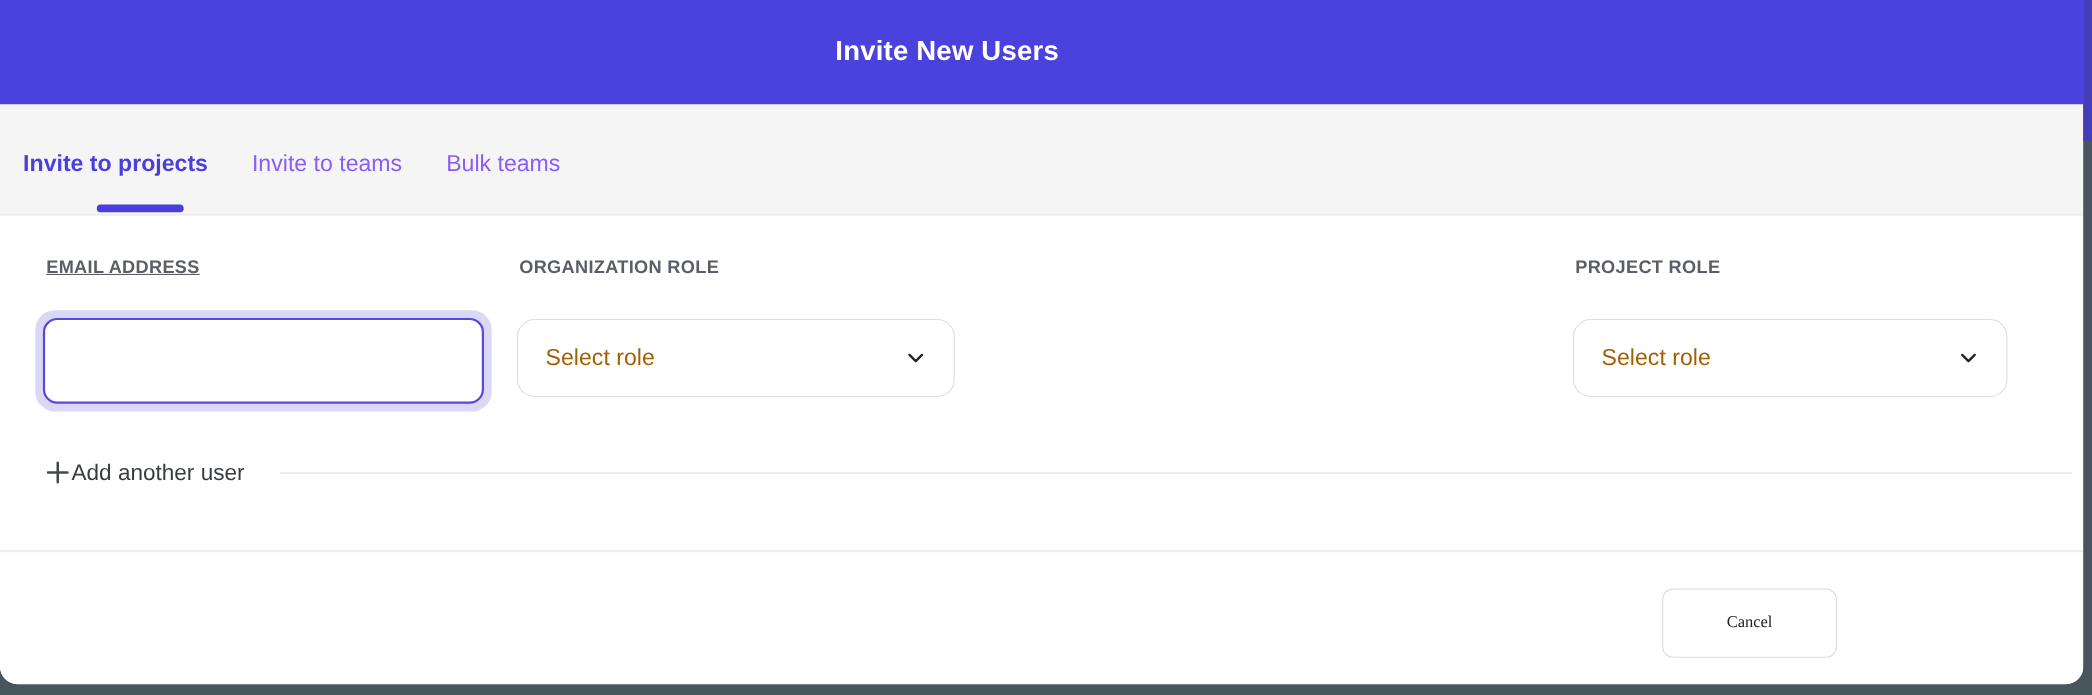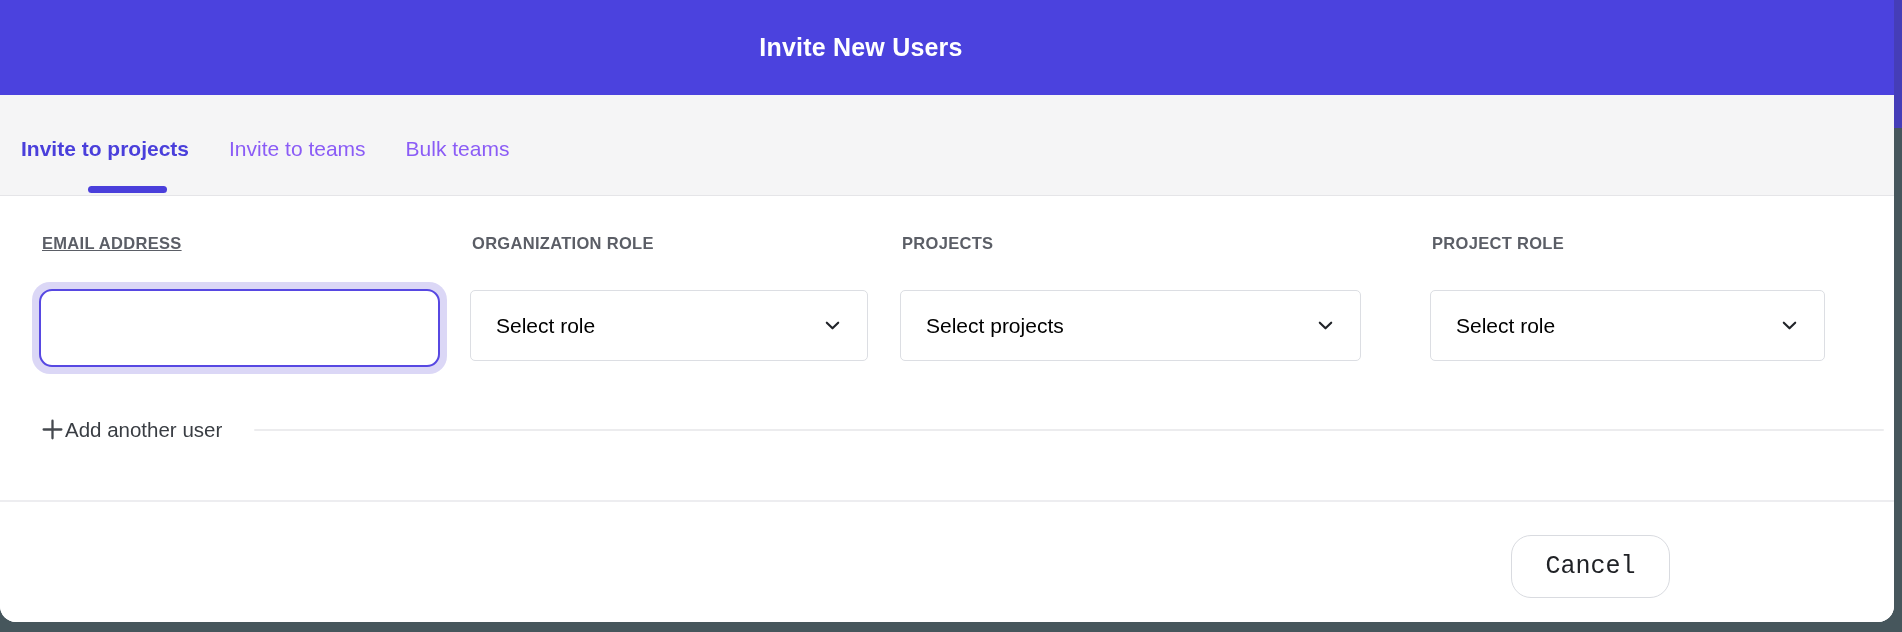--- a/index.html
+++ b/index.html
@@ -54,41 +54,41 @@
     position:absolute;top:86px;left:0;width:100%;height:92px;
     background:#dbd7f6;border-radius:18px;box-sizing:border-box;padding:7px;
   }
   .email-input{
     width:100%;height:100%;box-sizing:border-box;
     border:2px solid #5748e2;border-radius:13px;background:#ffffff;
     outline:none;font-size:21px;font-family:inherit;padding:0 20px;color:#212328;
   }
   .select{
     position:absolute;top:94px;left:0;width:100%;height:71px;box-sizing:border-box;
-    border:1.5px solid #dcdee3;border-radius:5px;background:#ffffff;
+    border:1.5px solid #dcdee3;border-radius:16px;background:#ffffff;
     display:flex;align-items:center;justify-content:space-between;
-    padding:0 25px;font-family:inherit;font-size:21px;color:#000000;cursor:pointer;text-align:left;
+    padding:0 25px;font-family:inherit;font-size:21px;color:#a16207;cursor:pointer;text-align:left;
   }
   .select .chev{display:flex;color:#212429;flex:0 0 auto;margin-left:12px;}
   
   .add-row{position:absolute;top:221px;left:40px;right:10px;display:flex;align-items:center;}
   .add-user{
     display:flex;align-items:center;background:none;border:none;
     font-family:inherit;font-size:20.5px;font-weight:500;color:#393d43;cursor:pointer;padding:0;white-space:nowrap;
   }
   .plus{display:flex;color:#45494f;}
   .add-divider{flex:1;height:2px;background:#ececee;margin-left:32px;border-radius:1px;}
   
   .footer{
     position:absolute;top:500px;left:0;width:100%;height:122px;background:#ffffff;
     border-top:2px solid #ededf0;box-sizing:border-box;
   }
   .btn{
-    position:absolute;top:33px;height:63px;border-radius:20px;
-    font-family:Liberation Mono, monospace;font-size:25px;cursor:pointer;box-sizing:border-box;
+    position:absolute;top:33px;height:63px;border-radius:10px;
+    font-family:Liberation Serif, serif;font-size:15px;cursor:pointer;box-sizing:border-box;
     display:flex;align-items:center;justify-content:center;
   }
   .btn-cancel{left:1511px;width:159px;background:#ffffff;border:1.5px solid #d9dbe0;color:#202226;}
   .btn-invite{left:1702px;width:158px;background:#4d43e0;border:none;color:#ffffff;}
   
   .scroll-track{position:absolute;left:1894px;top:0;width:8px;height:632px;background:#46565c;}
   .scroll-thumb{position:absolute;left:0;top:0;width:8px;height:128px;background:#453db8;cursor:pointer;}
 </style>
 </head>
 <body>
@@ -122,31 +122,20 @@
       <button class="select">
         <span>Select role</span>
         <span class="chev">
           <svg width="19" height="19" viewBox="0 0 16 16">
               <path d="M3.2 5.6 L8 10.4 L12.8 5.6" fill="none" stroke="currentColor" stroke-width="1.8" stroke-linecap="round" stroke-linejoin="round"></path>
             </svg>
         </span>
       </button>
     </div>
 
-    <div class="col col3">
-      <div class="flabel">PROJECTS</div>
-      <button class="select">
-        <span>Select projects</span>
-        <span class="chev">
-          <svg width="19" height="19" viewBox="0 0 16 16">
-              <path d="M3.2 5.6 L8 10.4 L12.8 5.6" fill="none" stroke="currentColor" stroke-width="1.8" stroke-linecap="round" stroke-linejoin="round"></path>
-            </svg>
-        </span>
-      </button>
-    </div>
 
     <div class="col col4">
       <div class="flabel">PROJECT ROLE</div>
       <button class="select">
         <span>Select role</span>
         <span class="chev">
           <svg width="19" height="19" viewBox="0 0 16 16">
               <path d="M3.2 5.6 L8 10.4 L12.8 5.6" fill="none" stroke="currentColor" stroke-width="1.8" stroke-linecap="round" stroke-linejoin="round"></path>
             </svg>
         </span>

